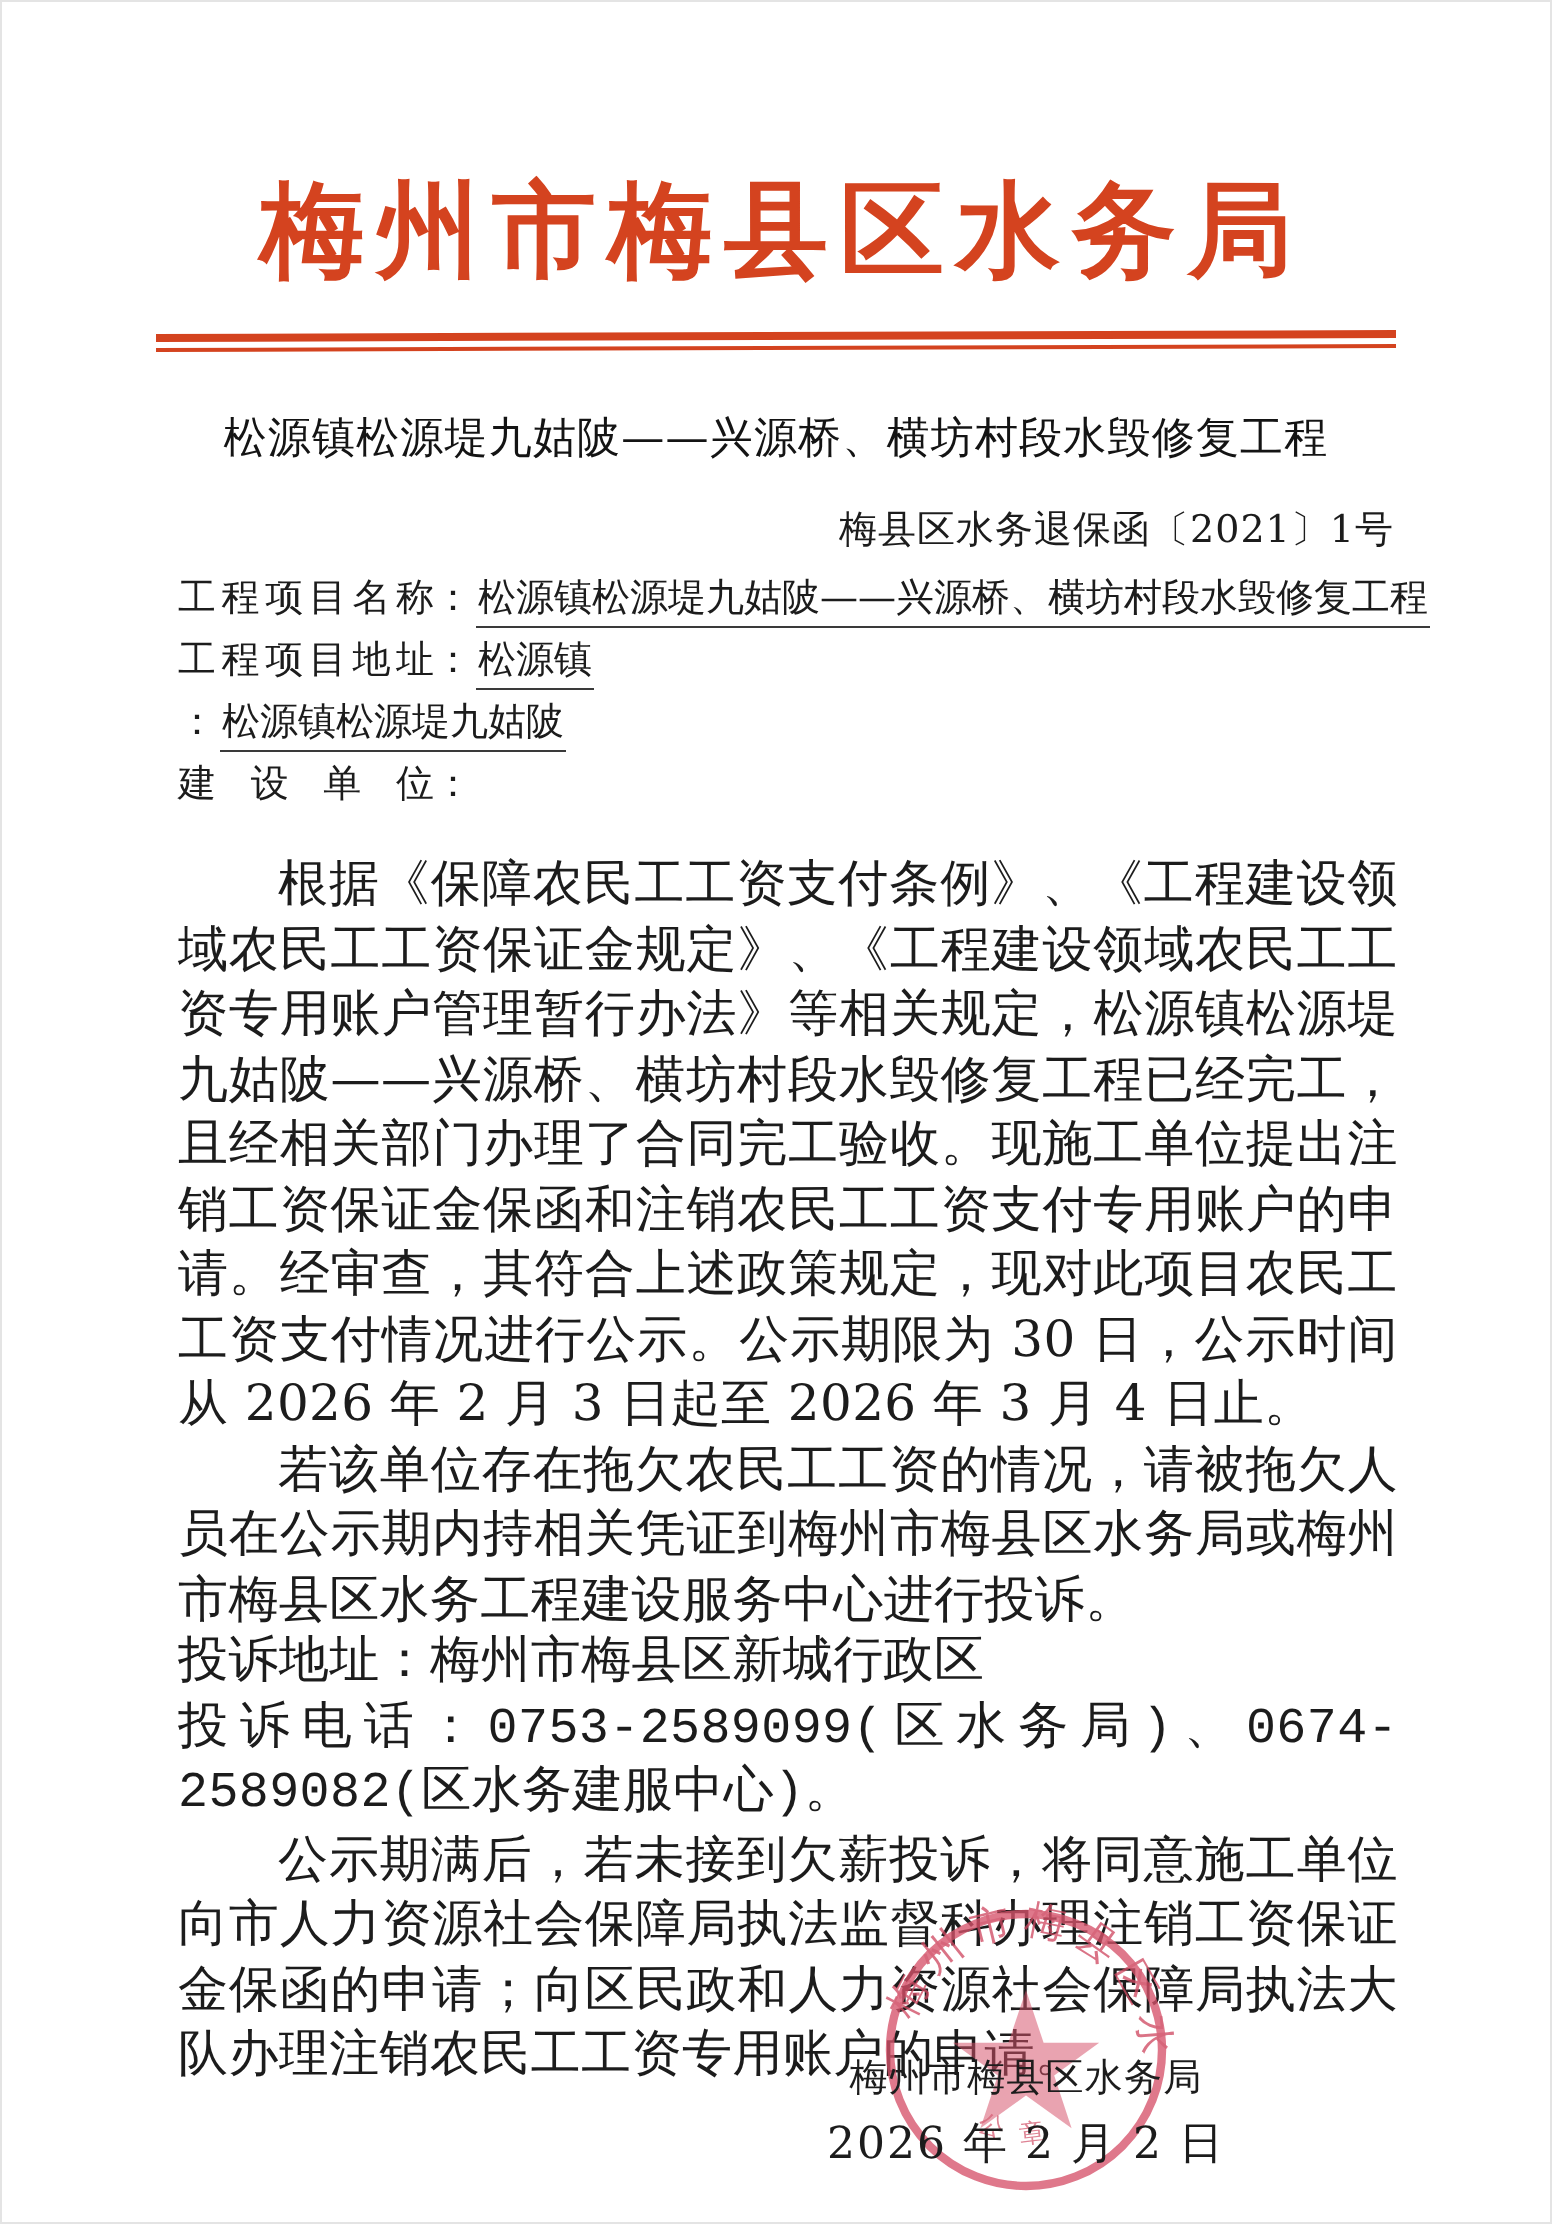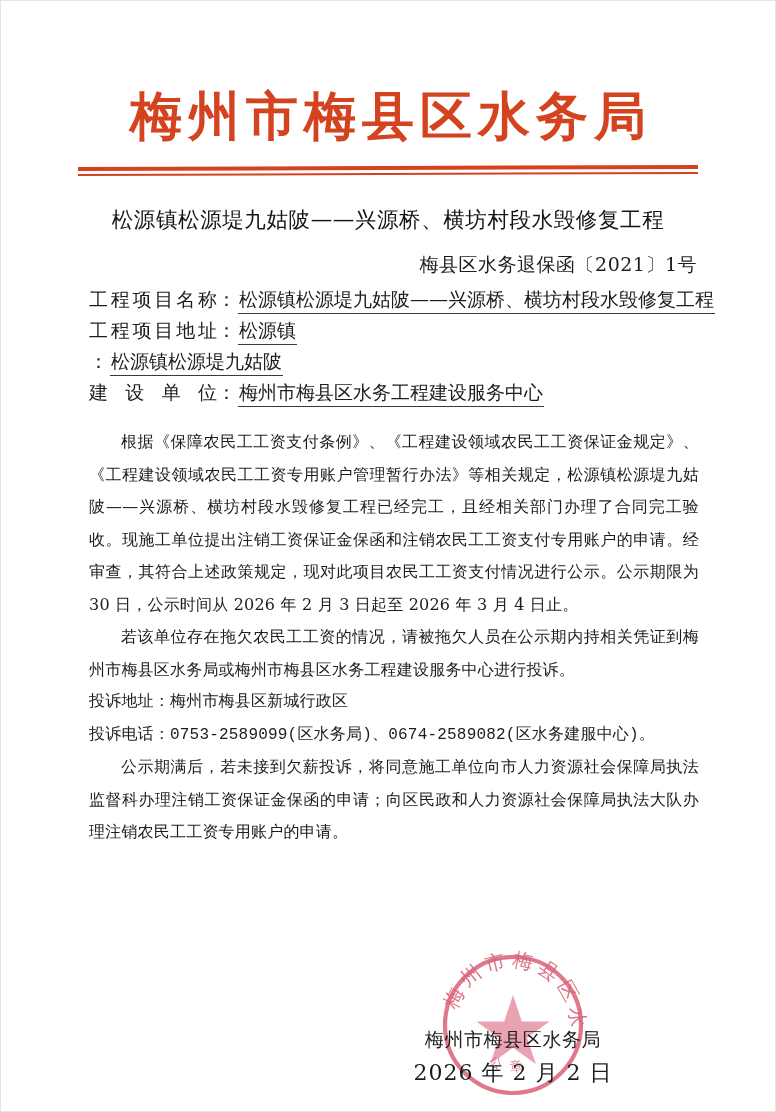--- a/index.html
+++ b/index.html
@@ -110,21 +110,21 @@
     line-height: 26px;
   }
 
   
   .body {
     margin-top: 18px;
     padding-left: 88px;
     padding-right: 76px;
   }
   .para {
-    font-size: 16px;
+    font-size: 25px;
     line-height: 32.5px;
     text-align: justify;
     text-justify: inter-ideograph;
     margin: 0;
     letter-spacing: 0.2px;
   }
   .para.indent { text-indent: 2em; }
   .para.flush { text-indent: 0; font-family: Liberation Mono, monospace; }
 
   
@@ -198,21 +198,20 @@
     </div>
 
     <div class="field-row">
       <span class="field-colon">：</span>
       <span class="field-value">松源镇松源堤九姑陂</span>
     </div>
 
     <div class="field-row">
       <span class="field-label wide">建设单位</span>
       <span class="field-colon">：</span>
-      <span class="field-value">梅州市梅县区水务工程建设服务中心</span>
     </div>
 
   </div>
 
   <div class="body">
     <p class="para indent">根据《保障农民工工资支付条例》、《工程建设领域农民工工资保证金规定》、《工程建设领域农民工工资专用账户管理暂行办法》等相关规定，松源镇松源堤九姑陂——兴源桥、横坊村段水毁修复工程已经完工，且经相关部门办理了合同完工验收。现施工单位提出注销工资保证金保函和注销农民工工资支付专用账户的申请。经审查，其符合上述政策规定，现对此项目农民工工资支付情况进行公示。公示期限为 30 日，公示时间从 2026 年 2 月 3 日起至 2026 年 3 月 4 日止。</p>
     <p class="para indent">若该单位存在拖欠农民工工资的情况，请被拖欠人员在公示期内持相关凭证到梅州市梅县区水务局或梅州市梅县区水务工程建设服务中心进行投诉。</p>
     <p class="para flush">投诉地址：梅州市梅县区新城行政区</p>
     <p class="para flush">投诉电话：0753-2589099(区水务局)、0674-2589082(区水务建服中心)。</p>
     <p class="para indent">公示期满后，若未接到欠薪投诉，将同意施工单位向市人力资源社会保障局执法监督科办理注销工资保证金保函的申请；向区民政和人力资源社会保障局执法大队办理注销农民工工资专用账户的申请。</p>

